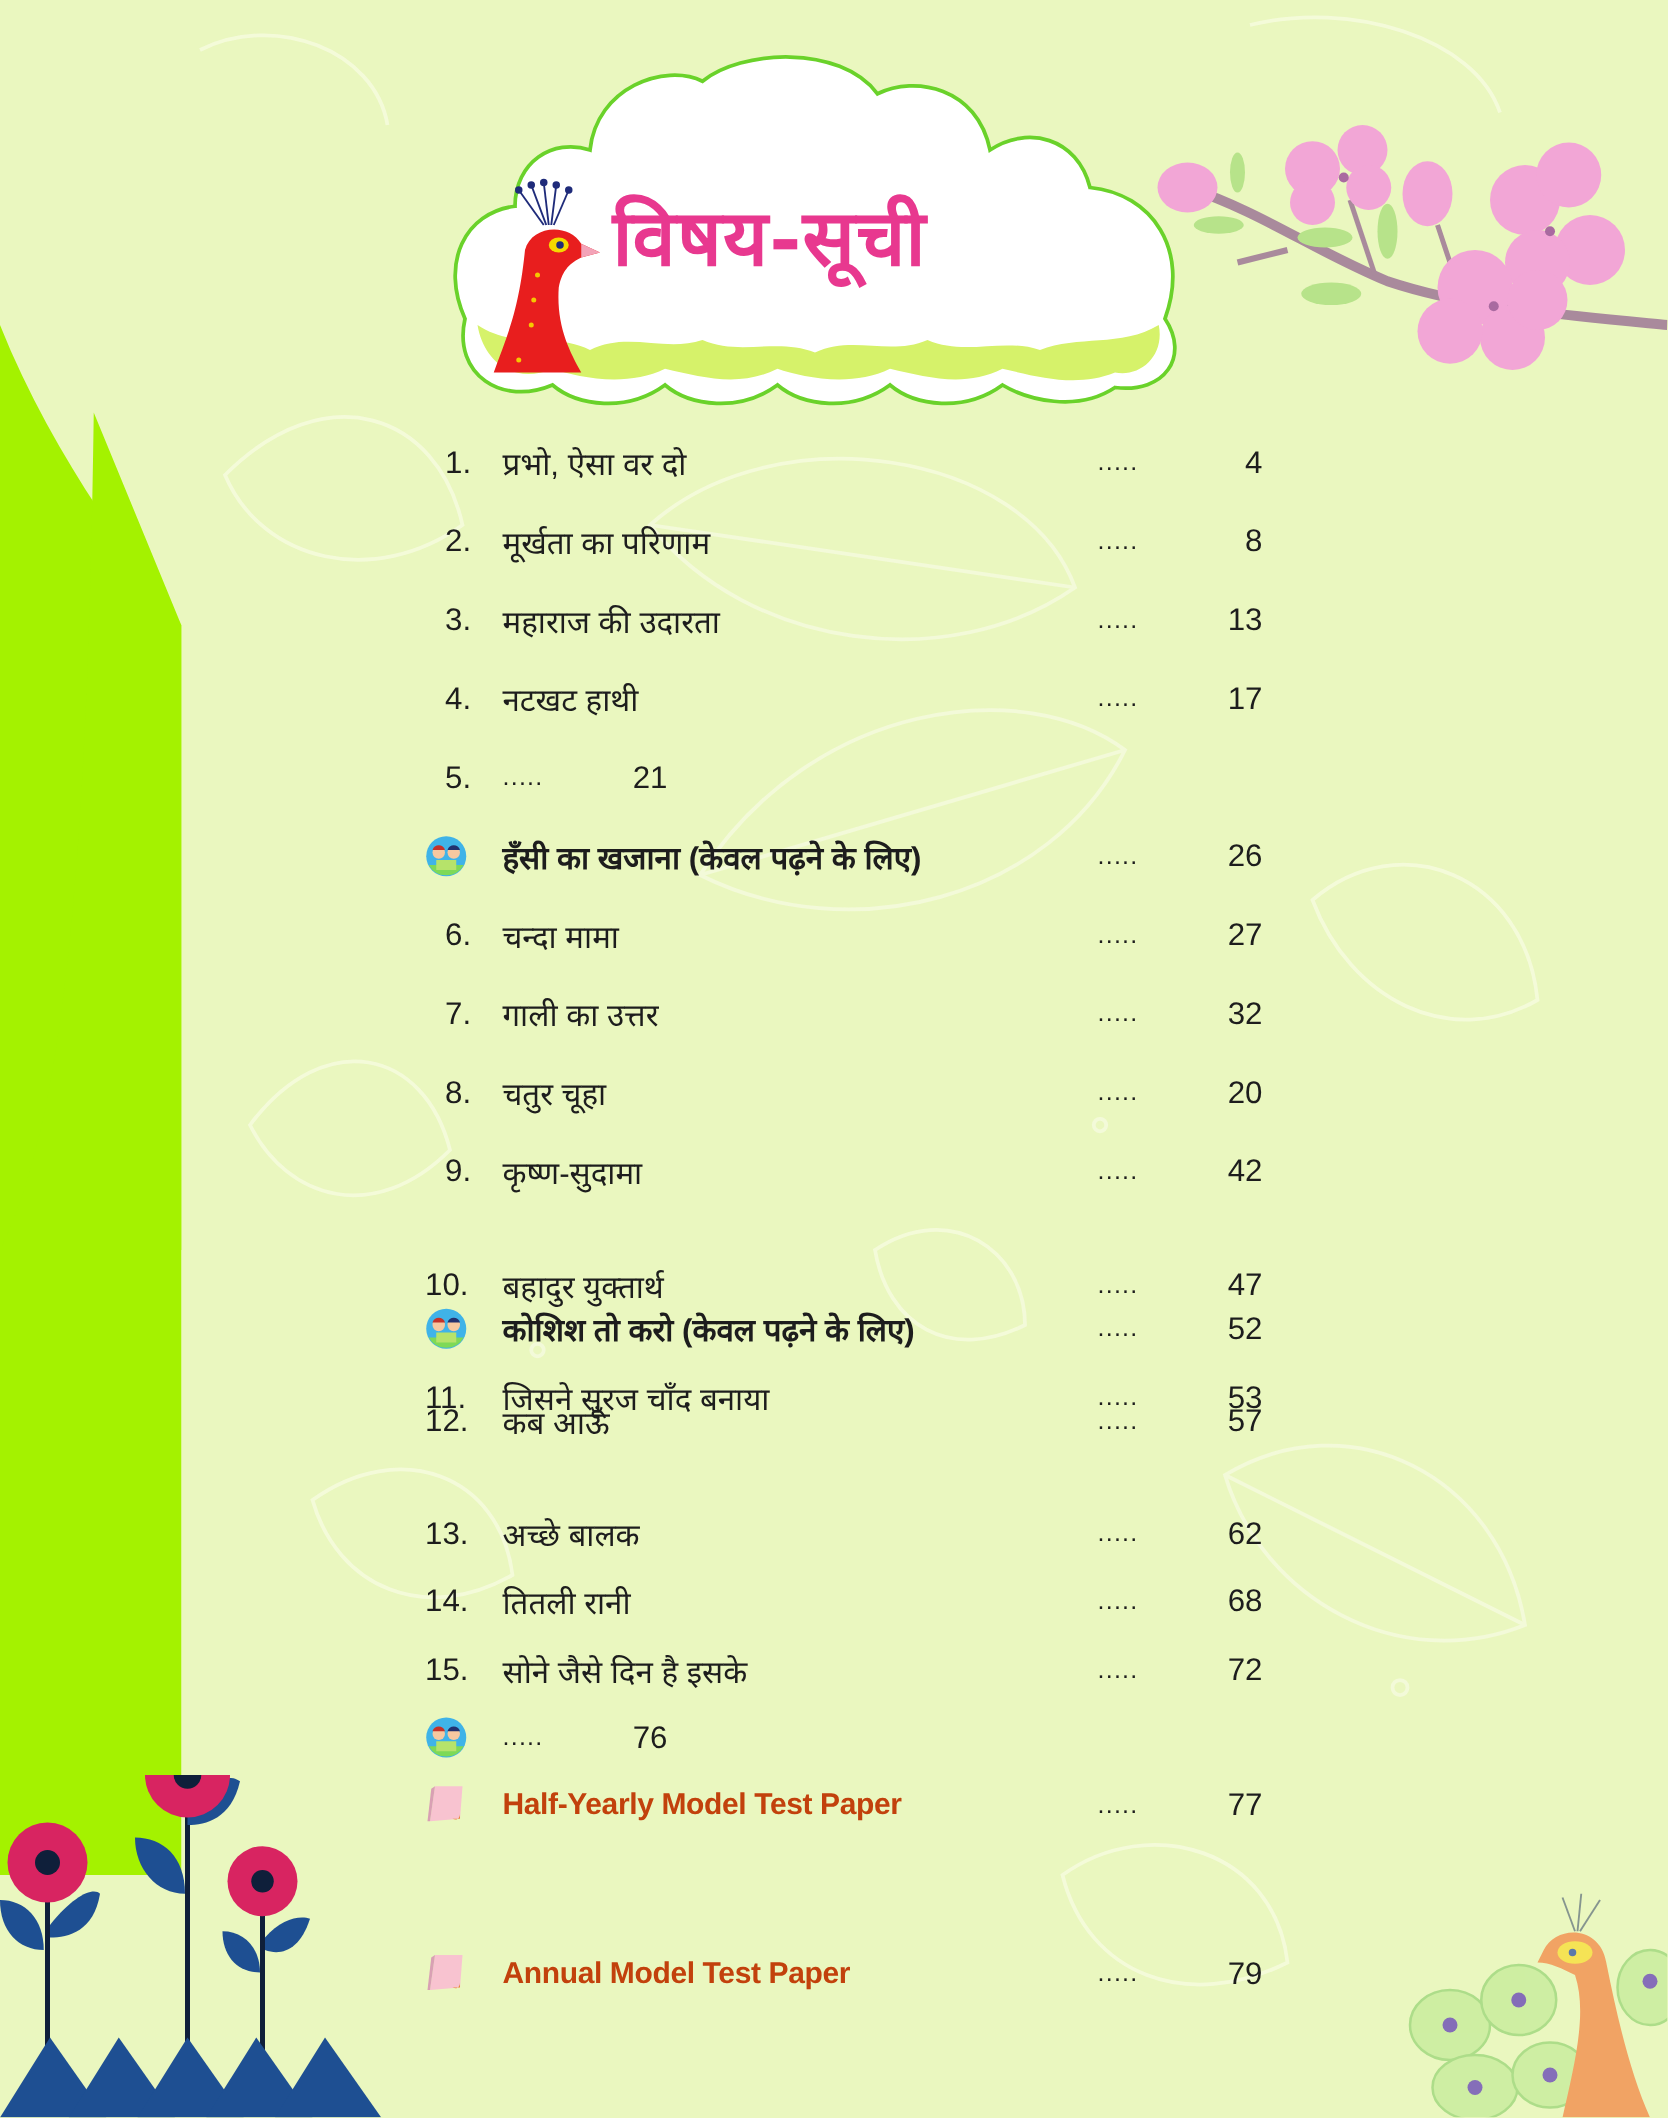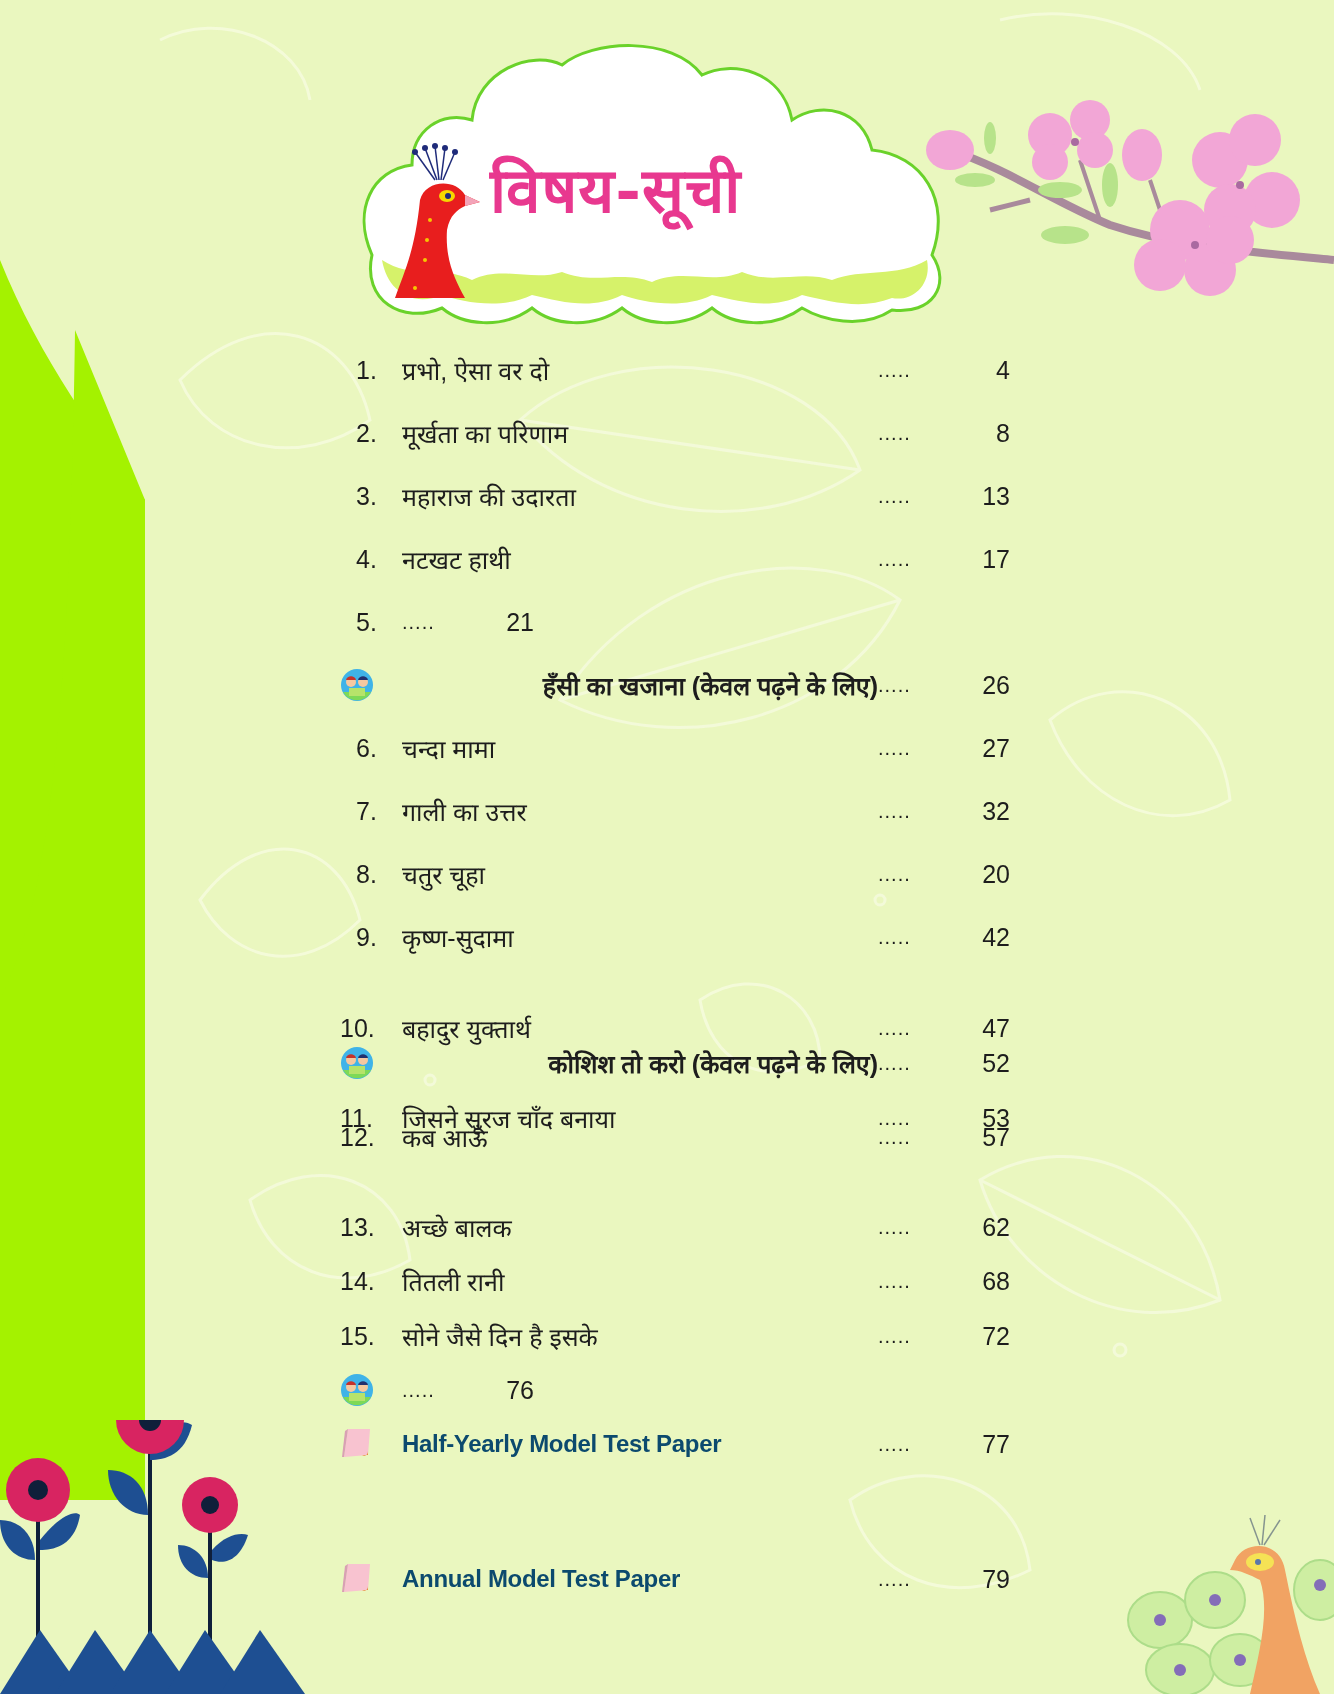--- a/index.html
+++ b/index.html
@@ -24,23 +24,23 @@
 
   .toc { position: absolute; left: 0; top: 0; width: 1334px; }
   .toc-row {
     position: absolute; left: 340px; width: 670px; height: 40px;
     display: flex; align-items: center;
     font-size: 25px; color: #1d1d1d;
   }
   .toc-num { width: 62px; text-align: left; padding-left: 16px; box-sizing: border-box; }
   .toc-icon { width: 62px; display: flex; align-items: center; }
   .toc-title { flex: 1; }
-  .toc-row.bold .toc-title { font-weight: bold; text-align: right; }
+  .toc-row.bold .toc-title { font-weight: bold; }
   .toc-row.test .toc-title {
-    color: #0c4a6e; font-weight: bold; font-family: "Liberation Sans", sans-serif;
+    color: #c2410c; font-weight: bold; font-family: "Liberation Sans", sans-serif;
     font-size: 24px; letter-spacing: -0.3px;
   }
   .toc-dots { width: 70px; text-align: left; font-size: 20px; letter-spacing: 1px; }
   .toc-page { width: 62px; text-align: right; }
   .reading-icon { width: 34px; height: 34px; }
   .note-icon { width: 32px; height: 34px; }
 </style>
 </head>
 <body>
 

